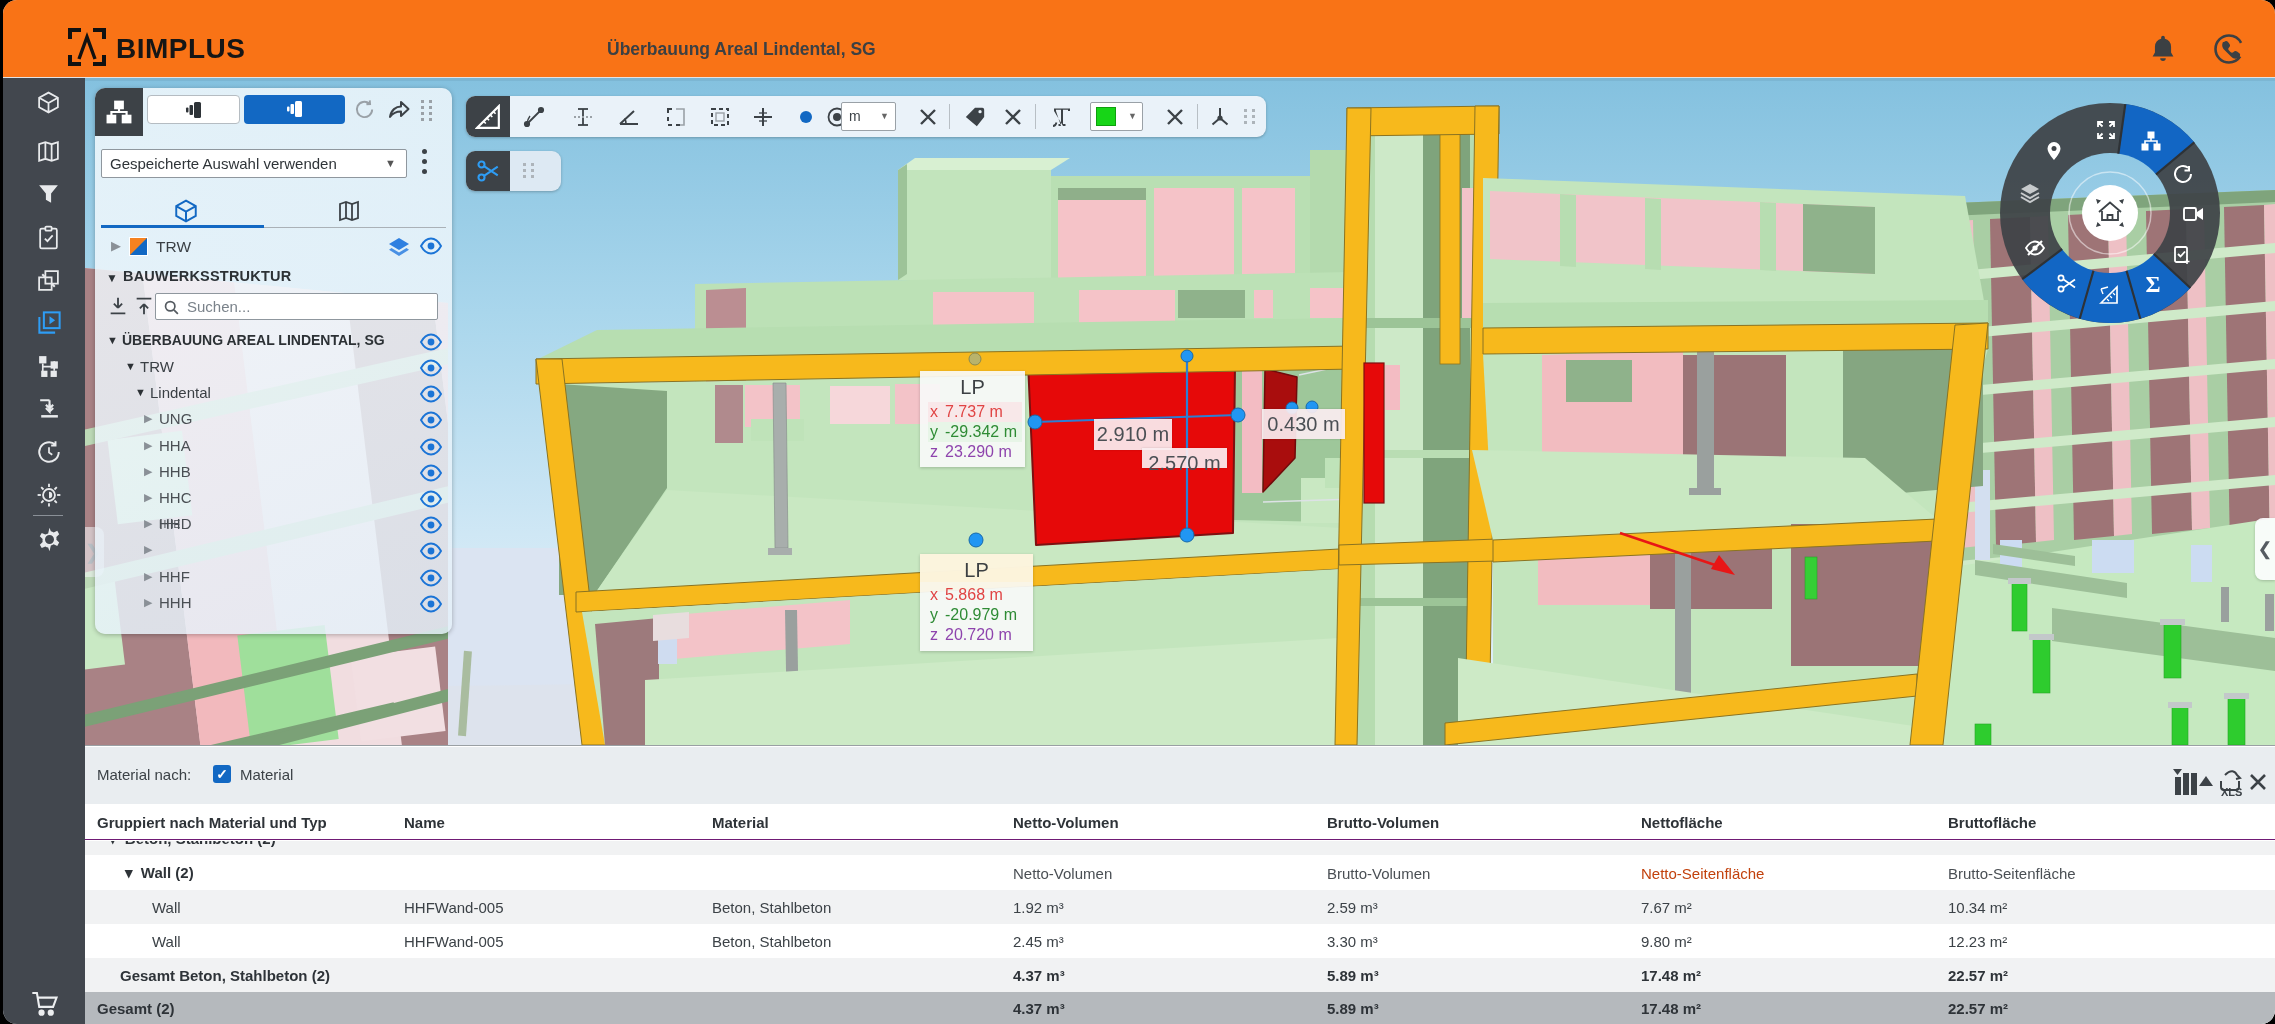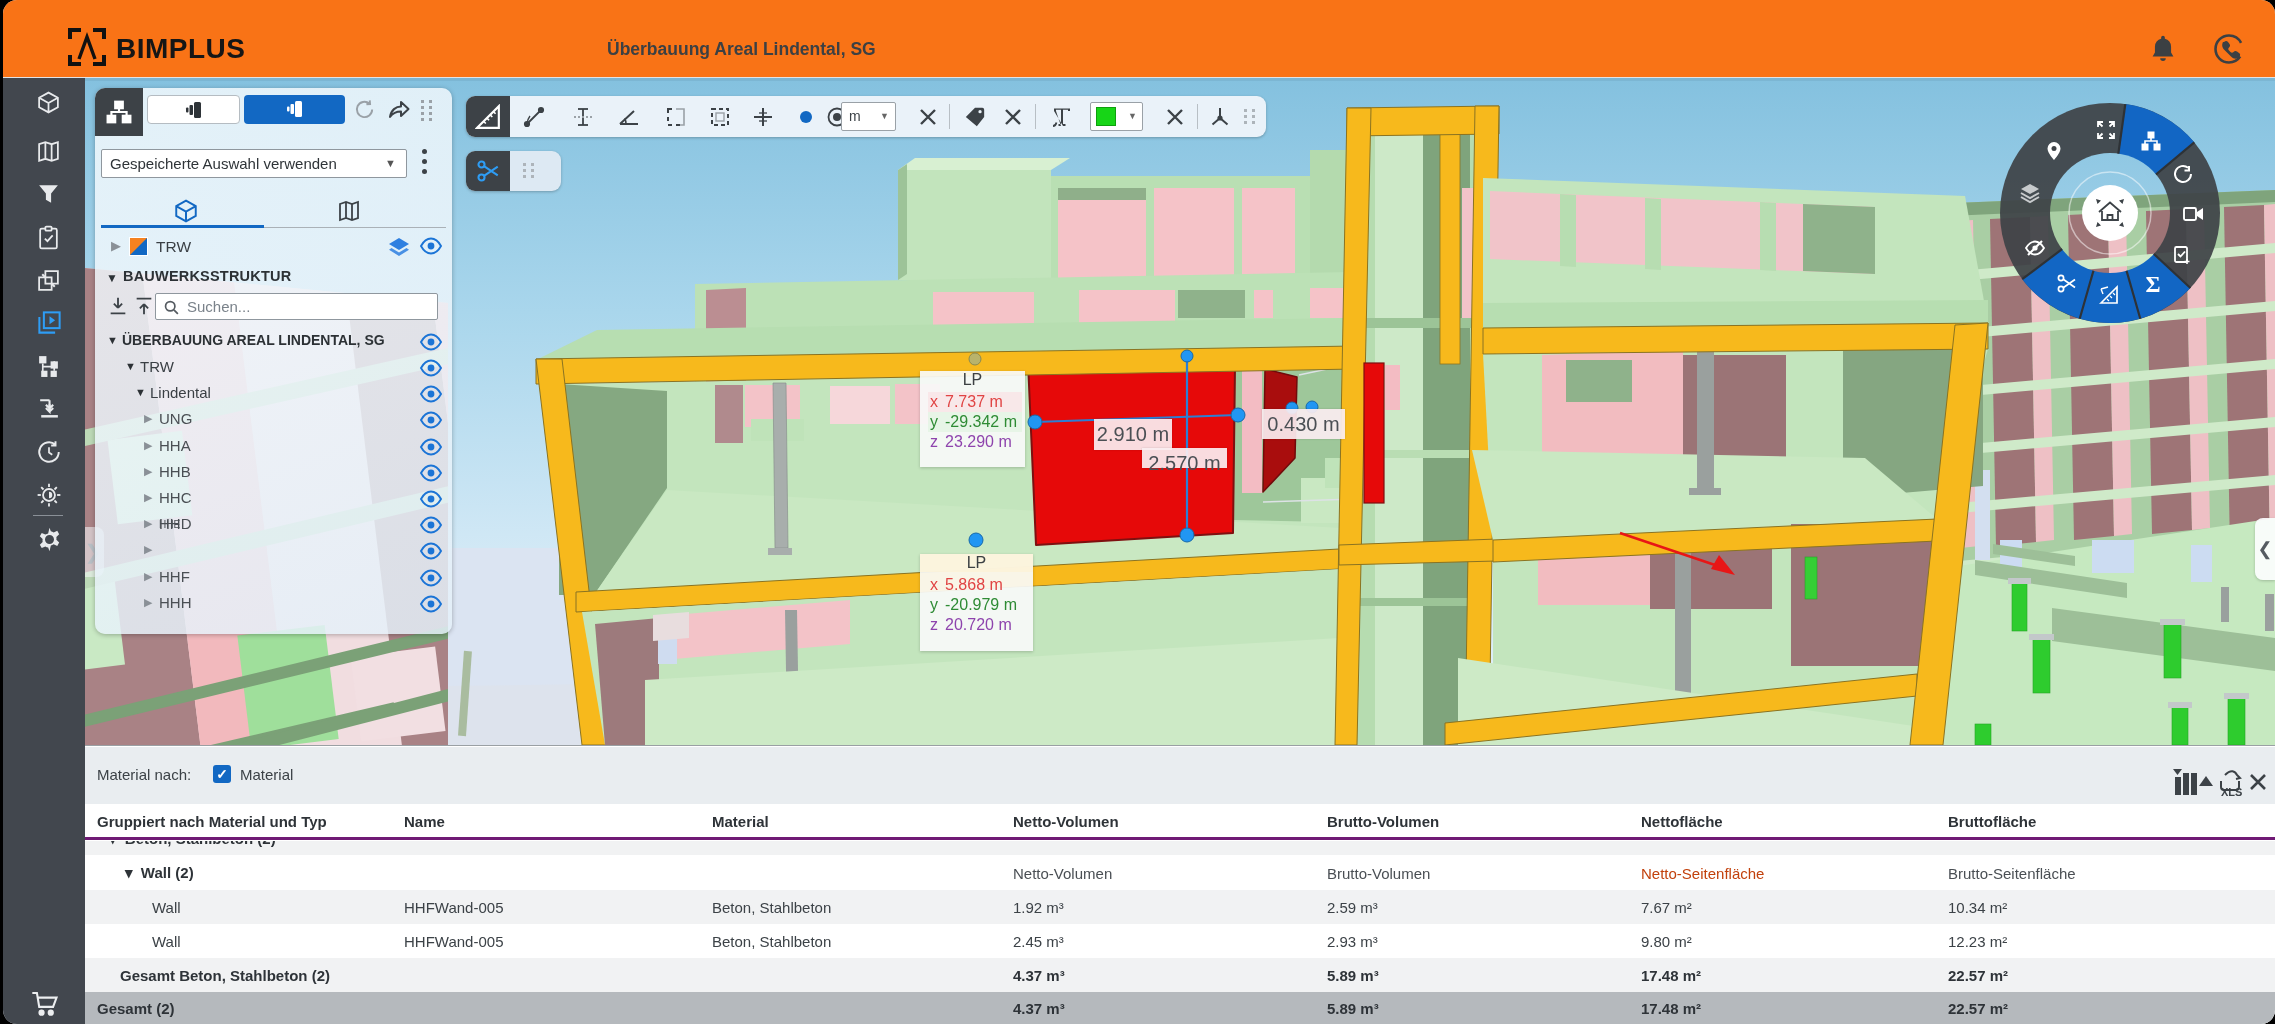--- a/index.html
+++ b/index.html
@@ -27,21 +27,21 @@
 #pnl{position:absolute;left:92px;top:88px;width:357px;height:546px;border-radius:10px;z-index:10;
  background:linear-gradient(160deg,rgba(245,250,253,.84),rgba(228,240,249,.84));box-shadow:0 1px 5px rgba(0,0,0,.28)}
 .eye{display:inline-block}
 
 #tb1{position:absolute;left:463px;top:96px;width:800px;height:41px;background:#eaf2f9;border-radius:9px;box-shadow:0 1px 3px rgba(0,0,0,.25);z-index:12}
 #tb1 .dk{position:absolute;left:0;top:0;width:44px;height:41px;background:#3d4247;border-radius:9px 0 0 9px}
 #tb2{position:absolute;left:463px;top:151px;width:95px;height:40px;background:#dde9f3;border-radius:9px;box-shadow:0 1px 3px rgba(0,0,0,.25);z-index:12}
 #tb2 .dk{position:absolute;left:0;top:0;width:44px;height:40px;background:#3d4247;border-radius:9px 0 0 9px}
 .lbl{position:absolute;background:rgba(250,237,240,.93);color:#4a4f54;text-align:center;z-index:8;box-shadow:0 0 2px rgba(0,0,0,.15)}
 .lp{position:absolute;background:rgba(248,250,248,.92);z-index:8;box-shadow:0 1px 3px rgba(0,0,0,.2);font-size:16px}
-.lp .t{text-align:center;font-size:16px;color:#3c4043;}
+.lp .t{text-align:center;font-size:20px;color:#3c4043;padding-top:5px}
 .lp table{border-collapse:collapse;margin:3px 0 0 8px}
 .lp td{padding:1px 5px 1px 2px;font-size:16px;white-space:nowrap}
 </style></head><body>
 <div id="win">
   <div id="scene">
   <svg width="2190" height="667" viewBox="0 0 2190 667">
     <defs>
       <linearGradient id="sky" x1="0" y1="0" x2="0" y2="1">
         <stop offset="0" stop-color="#84c1df"></stop>
             <stop offset=".35" stop-color="#a9d6ec"></stop>
@@ -693,21 +693,21 @@
         </g>
     </g>
   </svg>
   <div class="abs" style="left:2252px;top:518px;width:20px;height:62px;background:rgba(252,253,254,.92);border-radius:8px 0 0 8px;z-index:14;color:#555b61;font-size:18px;line-height:62px;text-align:center;box-shadow:0 1px 3px rgba(0,0,0,.2)">❮</div>
   <div id="bot">
     <div class="bar1">
       <span class="abs" style="left:12px;top:19px">Material nach:</span>
       <span class="abs" style="left:128px;top:18px;width:18px;height:18px;background:#1268c3;border-radius:3px;color:#fff;font-size:14px;text-align:center;line-height:18px;font-weight:700">✓</span>
       <span class="abs" style="left:155px;top:19px">Material</span>
     </div>
-    <div class="row" style="top:58px;height:36px;background:#fff;border-bottom:3px solid #701a75">
+    <div class="row" style="top:58px;height:36px;background:#fff;border-bottom:1px solid #701a75">
       <span class="cell c1 b">Gruppiert nach Material und Typ</span>
         <span class="cell c2 b">Name</span>
         <span class="cell c3 b">Material</span>
       <span class="cell c4 b">Netto-Volumen</span>
         <span class="cell c5 b">Brutto-Volumen</span>
         <span class="cell c6 b">Nettofläche</span>
         <span class="cell c7 b">Bruttofläche</span>
     </div>
     <div class="row" style="top:95px;height:14px;background:#f1f2f3">
       <span class="c1 b" style="top:-11px;left:24px">▾&nbsp;&nbsp;Beton, Stahlbeton (2)</span>
@@ -726,21 +726,21 @@
       <span class="cell c4">1.92 m³</span>
         <span class="cell c5">2.59 m³</span>
         <span class="cell c6">7.67 m²</span>
         <span class="cell c7">10.34 m²</span>
     </div>
     <div class="row" style="top:178px;height:34px;background:#fff">
       <span class="cell" style="position:absolute;left:67px">Wall</span>
         <span class="cell c2">HHFWand-005</span>
         <span class="cell c3">Beton, Stahlbeton</span>
       <span class="cell c4">2.45 m³</span>
-        <span class="cell c5">2.93 m³</span>
+        <span class="cell c5">3.30 m³</span>
         <span class="cell c6">9.80 m²</span>
         <span class="cell c7">12.23 m²</span>
     </div>
     <div class="row" style="top:212px;height:34px;background:#f1f2f3">
       <span class="cell b" style="position:absolute;left:35px">Gesamt Beton, Stahlbeton (2)</span>
       <span class="cell c4 b">4.37 m³</span>
         <span class="cell c5 b">5.89 m³</span>
         <span class="cell c6 b">17.48 m²</span>
         <span class="cell c7 b">22.57 m²</span>
     </div>

